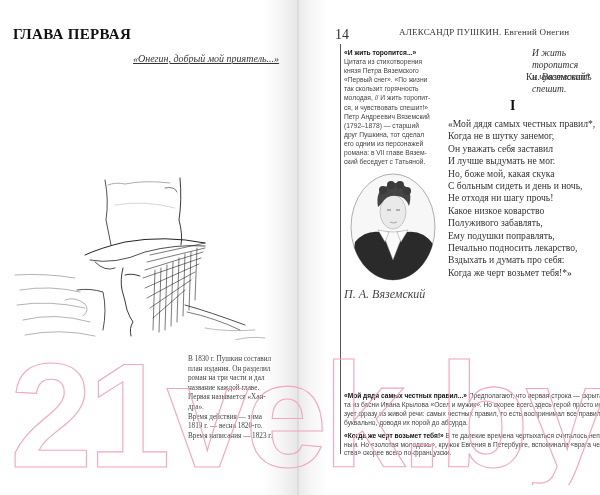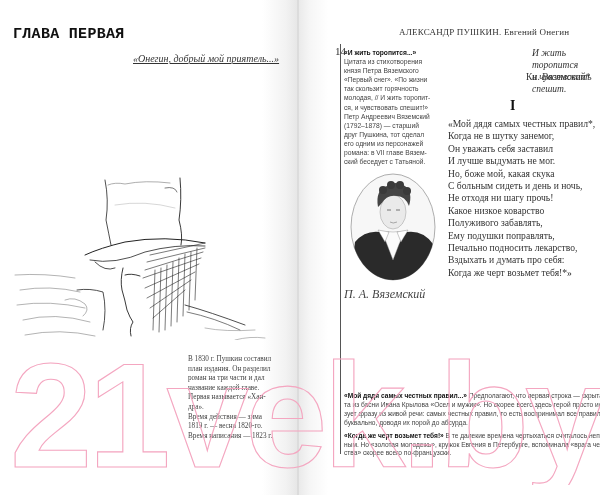--- a/index.html
+++ b/index.html
@@ -2,29 +2,29 @@
 <html><head>
 <meta charset="utf-8">
 <style>
   html, body { margin:0; padding:0; }
   body { width:600px; height:495px; position:relative; overflow:hidden; background:#ffffff; font-family:"Liberation Serif", serif; color:#222; }
   .page { position:absolute; top:0; height:495px; background:#fff; }
   .page-left { left:0; width:298px; background:linear-gradient(to right,#ffffff 0%,#ffffff 88%,#f2f2f2 96%,#e6e6e6 100%); }
   .page-right { left:298px; width:302px; background:linear-gradient(to right,#e9e9e9 0%,#f6f6f6 4%,#ffffff 10%,#ffffff 100%); }
   .gutter { position:absolute; left:297px; top:0; width:2px; height:495px; background:#dcdcdc; }
 
-  .chapter-title { position:absolute; left:13px; top:26px; font-family:Liberation Mono, monospace; font-weight:bold; font-size:15px; letter-spacing:0.3px; color:#111; }
+  .chapter-title { position:absolute; left:13px; top:26px; font-family:Liberation Serif, serif; font-weight:bold; font-size:15px; letter-spacing:0.3px; color:#111; }
   .epigraph-left { position:absolute; left:133px; top:53px; font-style:italic; font-size:10px; color:#333;text-decoration:underline; }
 
   .sketch { position:absolute; left:5px; top:140px; width:270px; height:200px; }
 
   .sidenote-left { position:absolute; left:188px; top:355px; width:90px; font-family:Liberation Serif, serif; font-size:7.2px; line-height:9.6px; color:#444; }
   .sidenote-left div { white-space:nowrap; }
 
-  .page-number { position:absolute; left:335px; top:27px; font-size:11px; color:#333;margin-top:18px; }
+  .page-number { position:absolute; left:335px; top:27px; font-size:14px; color:#333; }
   .running-head { position:absolute; left:399px; top:27px; font-size:9px; color:#333; letter-spacing:0.2px; }
 
   .margin-rule { position:absolute; left:340px; top:44px; width:1px; height:410px; background:#555; }
 
   .sidenote-right { position:absolute; left:344px; top:48px; width:100px; font-family:"Liberation Sans", sans-serif; font-size:6.7px; line-height:9.1px; color:#444; }
   .sidenote-right div { white-space:nowrap; }
   .sidenote-right .bold { font-weight:bold; color:#111; }
 
   .portrait { position:absolute; left:345px; top:172px; width:92px; height:110px; }
   .portrait-caption { position:absolute; left:344px; top:287px; font-style:italic; font-size:12px; color:#444; }

